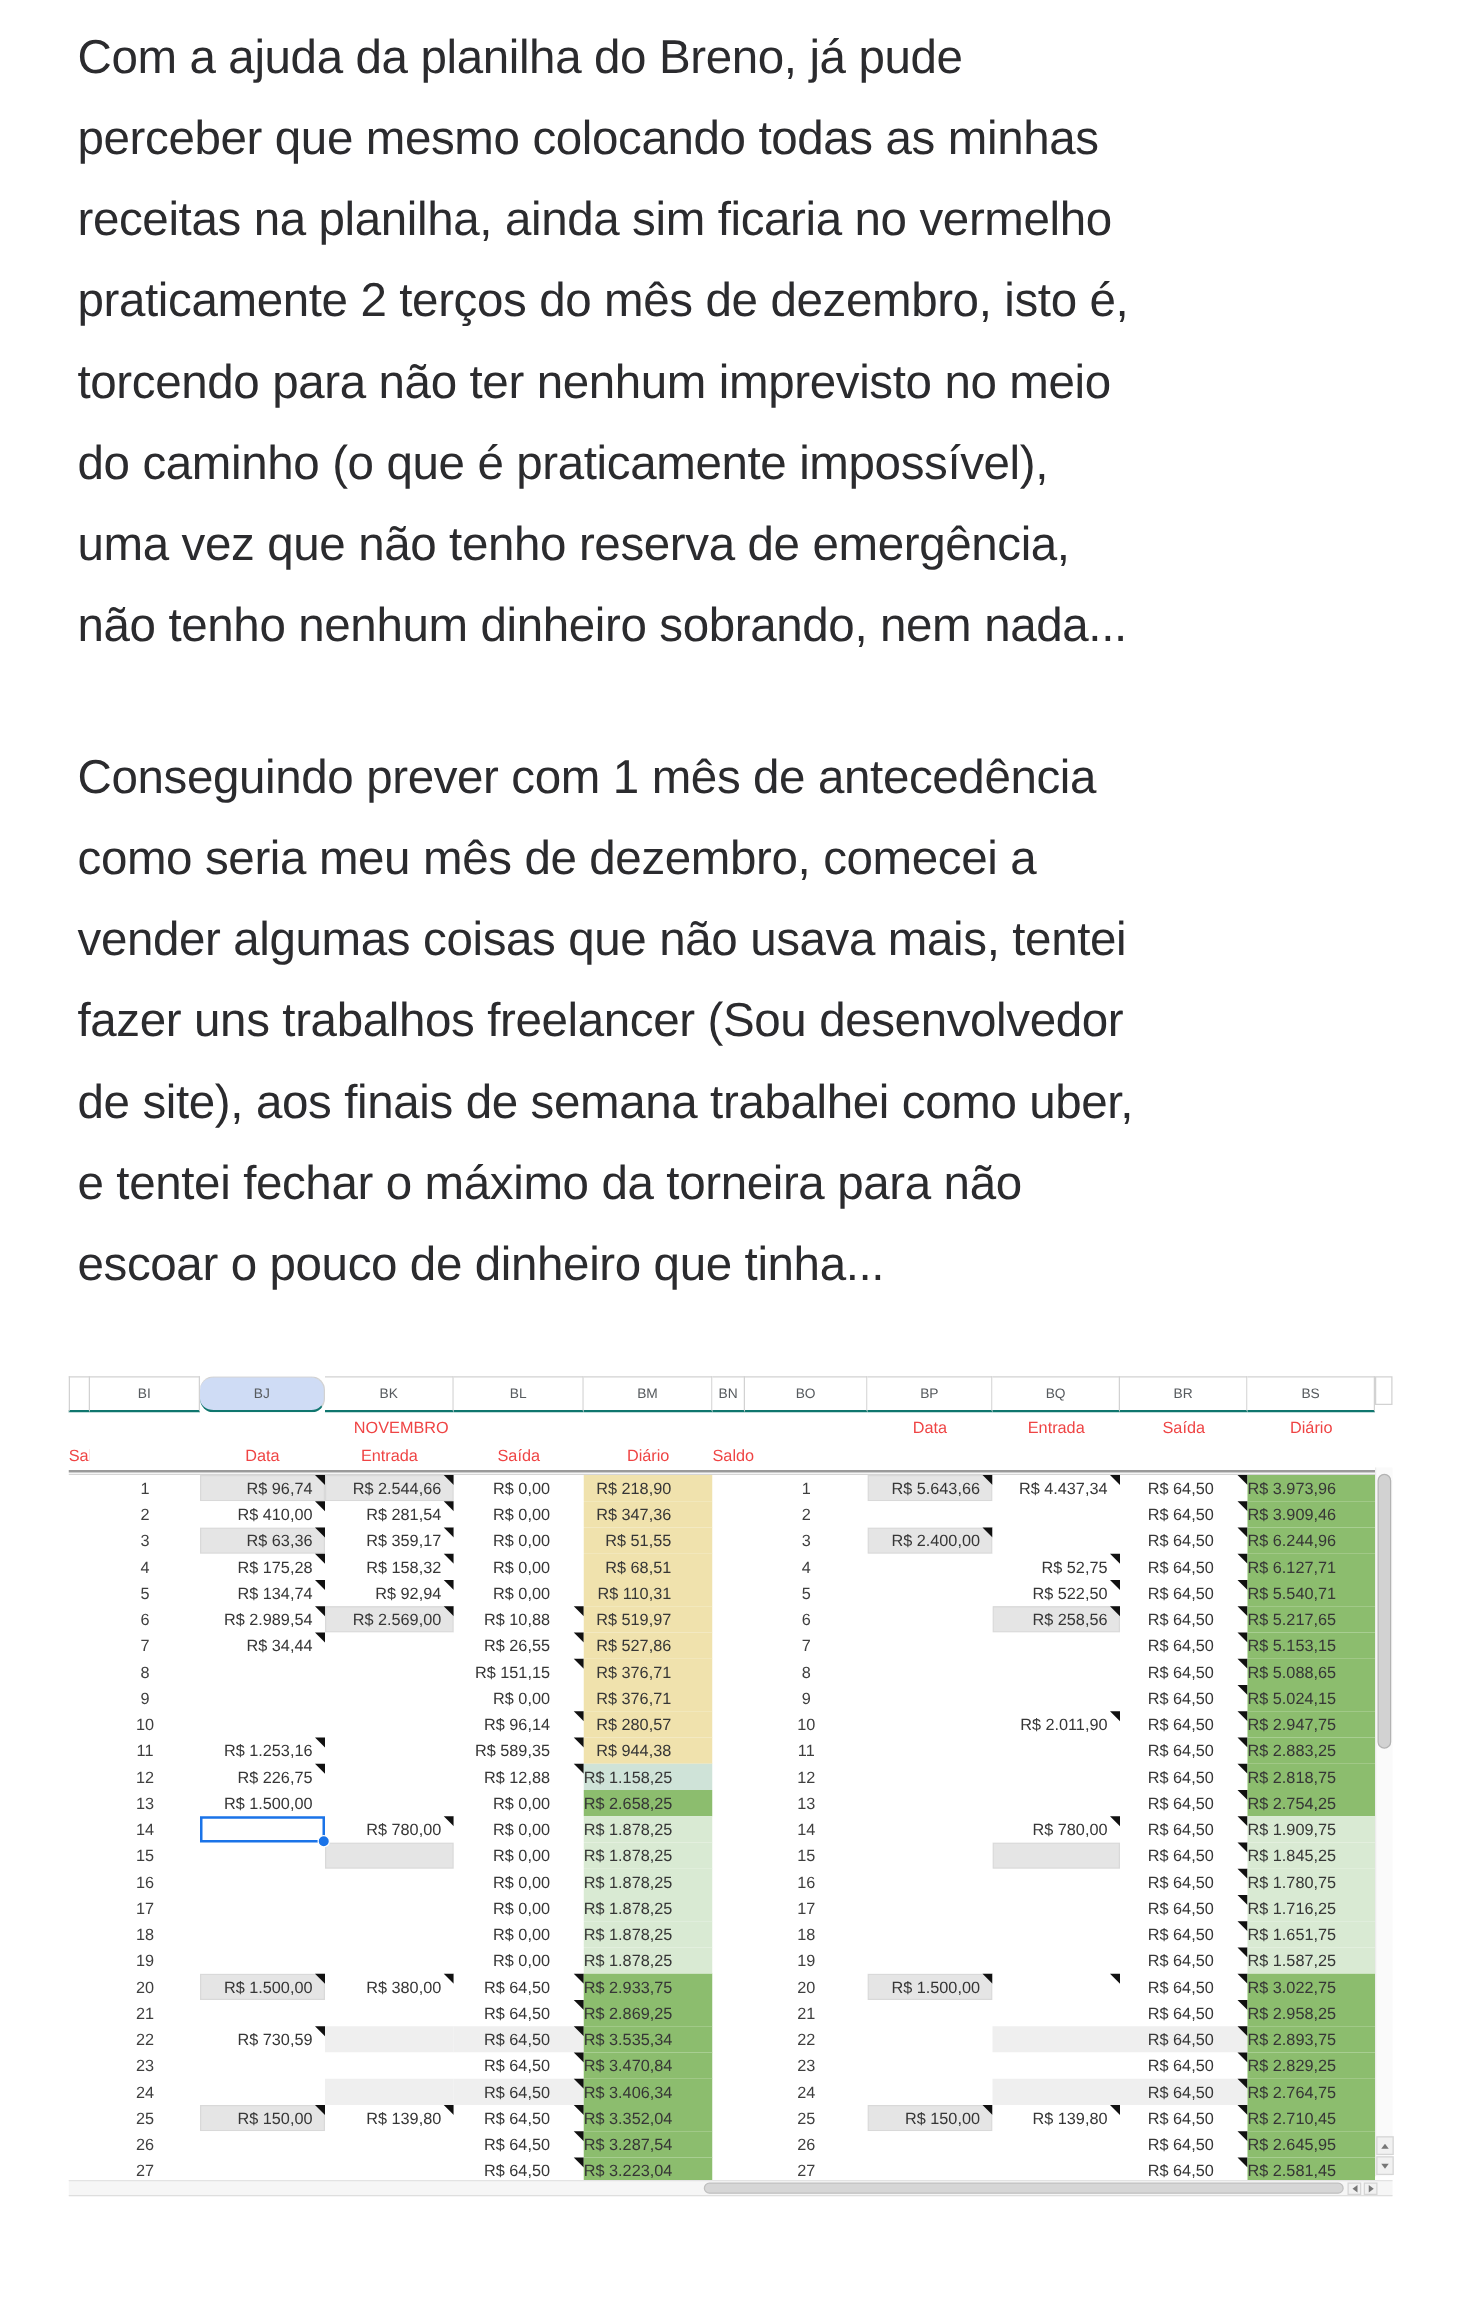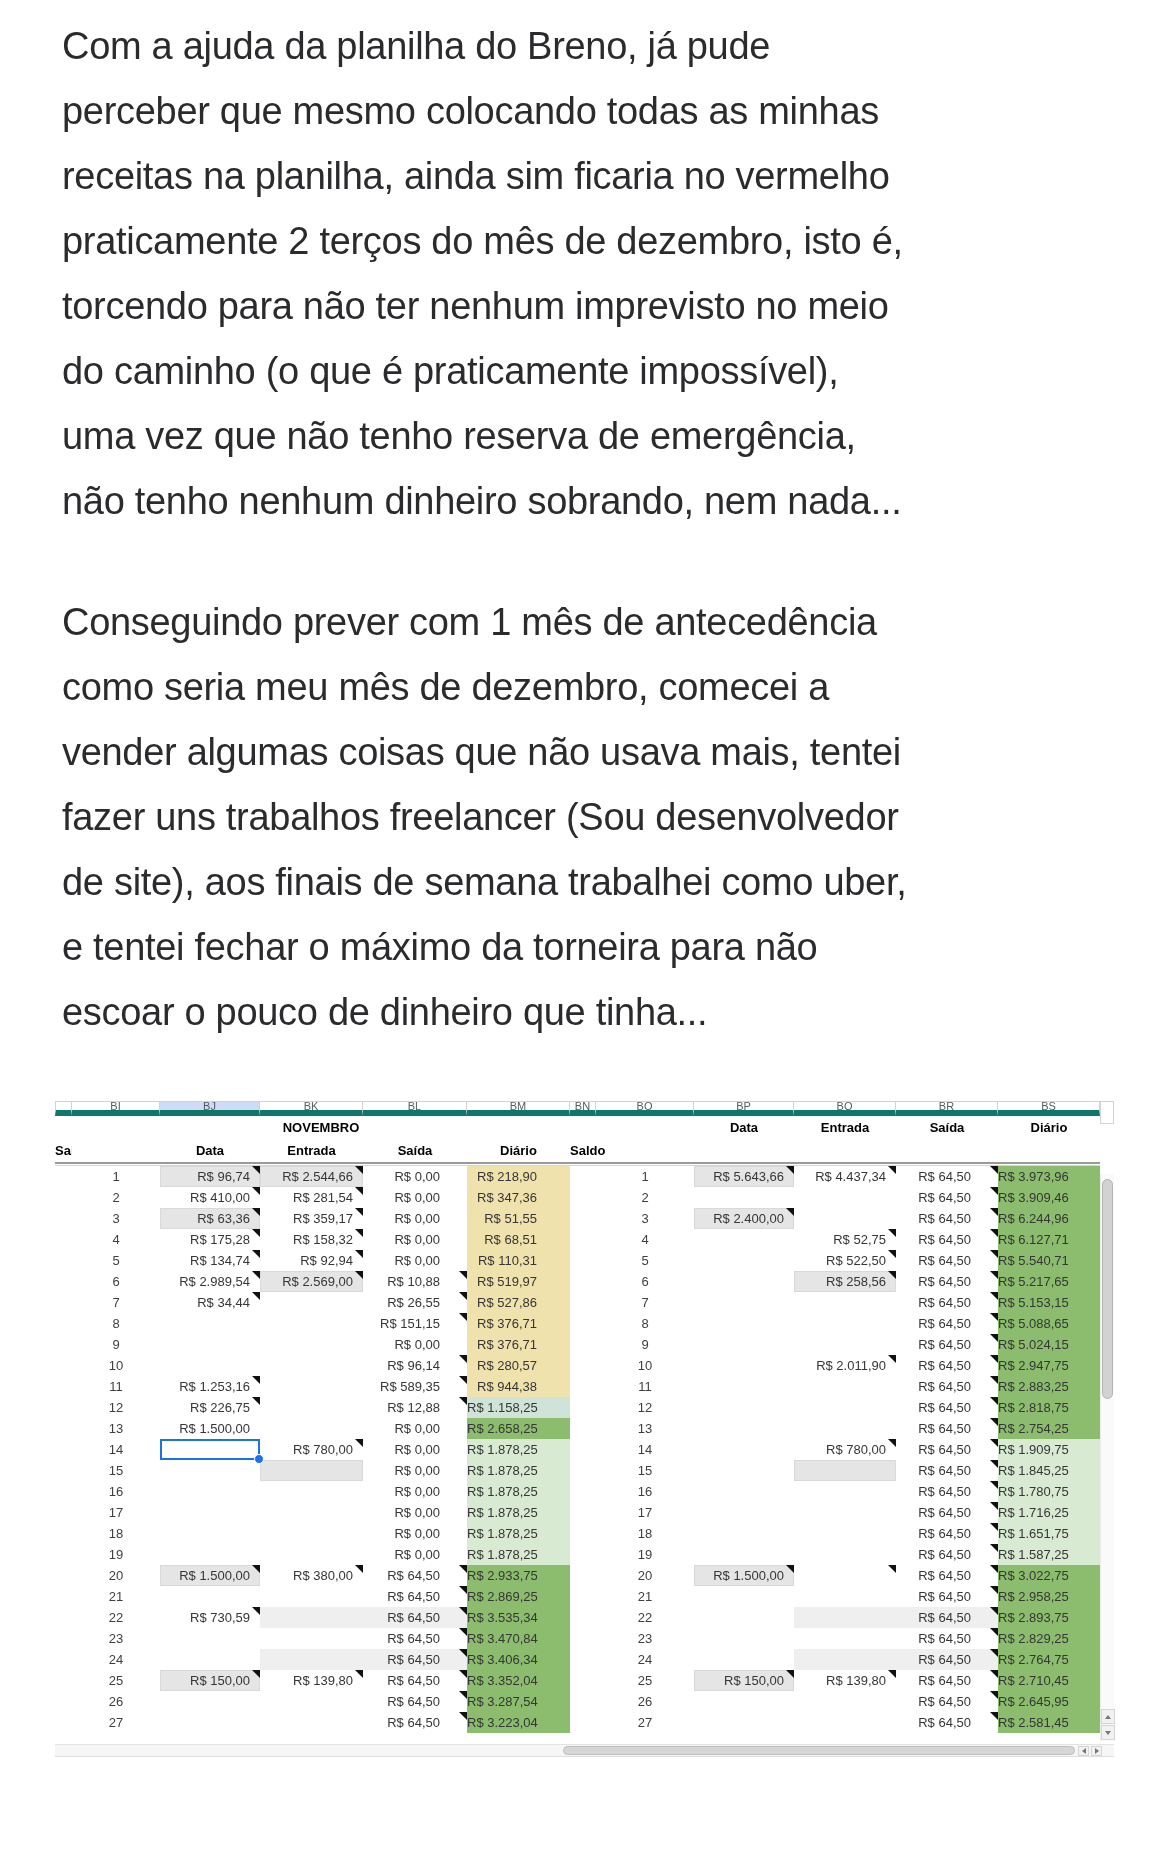--- a/index.html
+++ b/index.html
@@ -23,34 +23,34 @@
   .sheet {
     position:relative; margin:56px 0 0 -7px;
     width:1059px; height:658px; background:#fff; font-size:13px; color:#363636;
   }
   .grid {
     position:absolute; left:0; top:0; width:1045px;
     display:grid;
     grid-template-columns:17px 88px 100px 103px 104px 103px 26px 98px 100px 102px 102px 102px;
   }
   .lt {
-    height:15px; background:#fff; color:#575b5f; font-size:11px;
+    height:29px; background:#fff; color:#575b5f; font-size:11px;
     display:flex; align-items:center; justify-content:center;
-    border-top:1px solid #d2d2d2; border-bottom:6px solid #0f766e; border-right:1px solid #d2d2d2;
+    border-top:1px solid #d2d2d2; border-bottom:2px solid #0f766e; border-right:1px solid #d2d2d2;
     overflow:hidden;
   }
   .lt.first { border-left:1px solid #d2d2d2; }
-  .lt.sel-col { background:var(--header-selected,#cfdcf5); }
+  .lt.sel-col { background:var(--header-selected,#cfdcf5);border-radius:11px; }
   .corner {
     position:absolute; top:0; right:0; width:14px; height:23px;
     border:1px solid #d2d2d2; background:#fff;
   }
   .mt, .sh {
     height:23px; line-height:23px; text-align:center;
-    font-weight:bold; color:#000000; background:#fff;
+    font-weight:normal; color:#ef4444; background:#fff;
   }
   .w { background:#fff; }
   .divider {
     height:4px; background:#fff;
     border-top:2px solid #9a9a9a; border-bottom:1px solid #d5d5d5;
   }
   .c {
     position:relative; height:21px; line-height:21px; background:#fff;
     white-space:nowrap; overflow:visible;
   }

